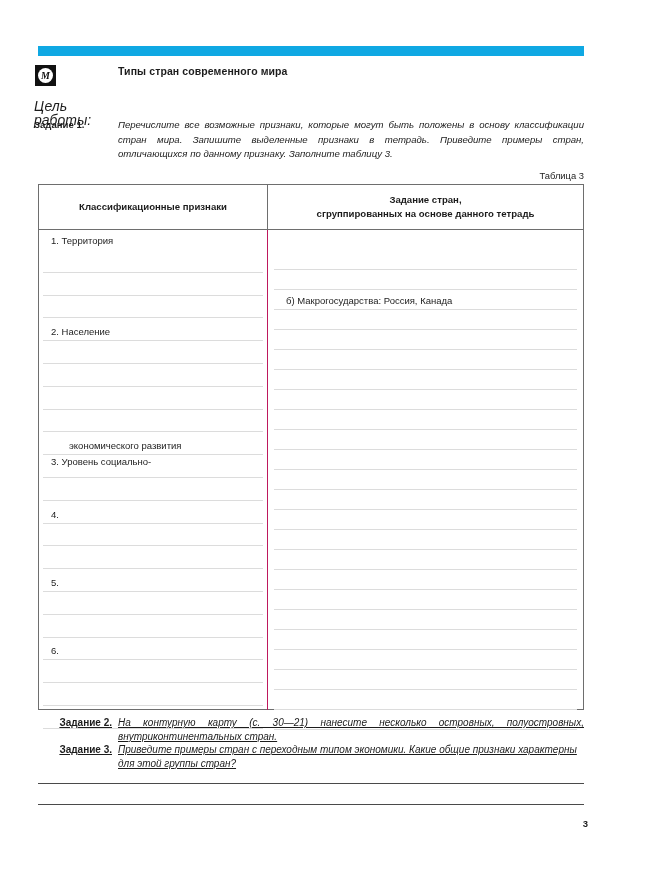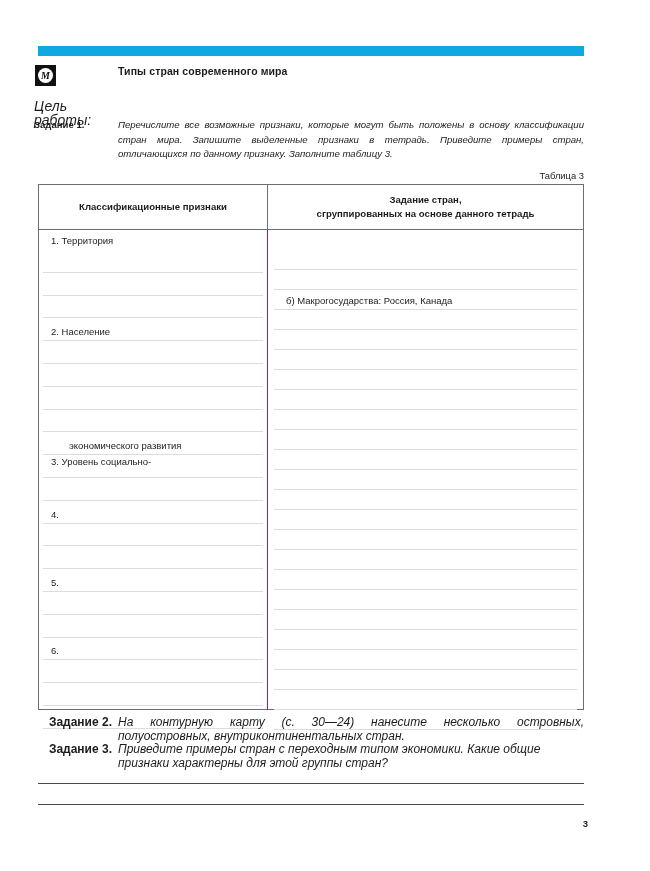--- a/index.html
+++ b/index.html
@@ -183,21 +183,22 @@
   .col-left .ln-text { left: 12px; }
   .col-right .ln-text { left: 18px; }
   .indented { left: 30px !important; }
 
   
   .tasks-bottom {
     position: absolute;
     left: 34px;
     top: 716px;
     width: 550px;
-    font-size: 12px;
+    font-size: 10px;
+    text-decoration: underline;
   }
   .task-row {
     display: flex;
     line-height: 13.6px;
   }
   .task-row .t-lbl {
     width: 84px;
     flex: 0 0 84px;
     font-weight: bold;
     text-align: right;
@@ -321,21 +322,21 @@
           <div class="rule" style="top: 479px;"></div>
           <div class="rule" style="top: 499px;"></div>
           <div class="ln-text" style="top: 65px;">б) Макрогосударства: Россия, Канада</div>
         </div>
     </div>
   </div>
 
   <div class="tasks-bottom">
     <div class="task-row">
       <div class="t-lbl">Задание 2.</div>
-      <div class="t-txt t-just">На контурную карту (с. 30—24) нанесите несколько островных, полуостровных, внутриконтинентальных стран.</div>
+      <div class="t-txt t-just">На контурную карту (с. 30—21) нанесите несколько островных, полуостровных, внутриконтинентальных стран.</div>
     </div>
     <div class="task-row">
       <div class="t-lbl">Задание 3.</div>
       <div class="t-txt">Приведите примеры стран с переходным типом экономики. Какие общие признаки характерны для этой группы стран?</div>
     </div>
   </div>
 
   <div class="answer-line al1"></div>
   <div class="answer-line al2"></div>
 

